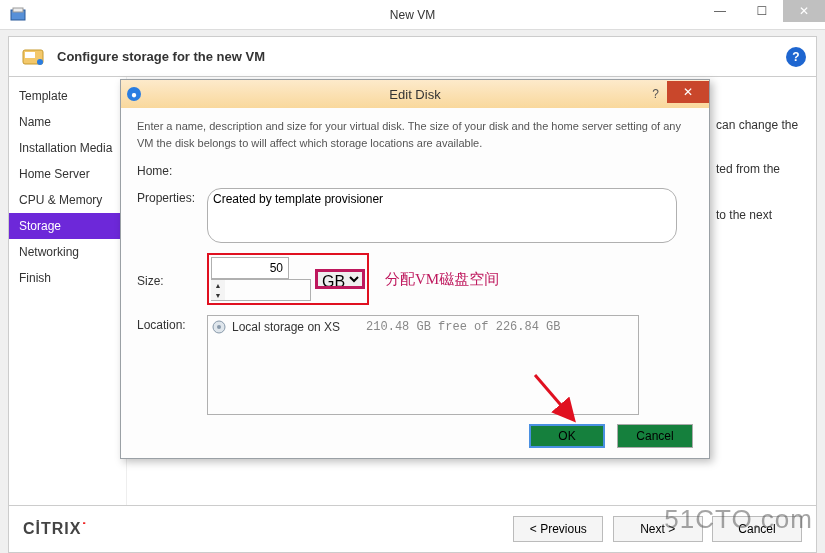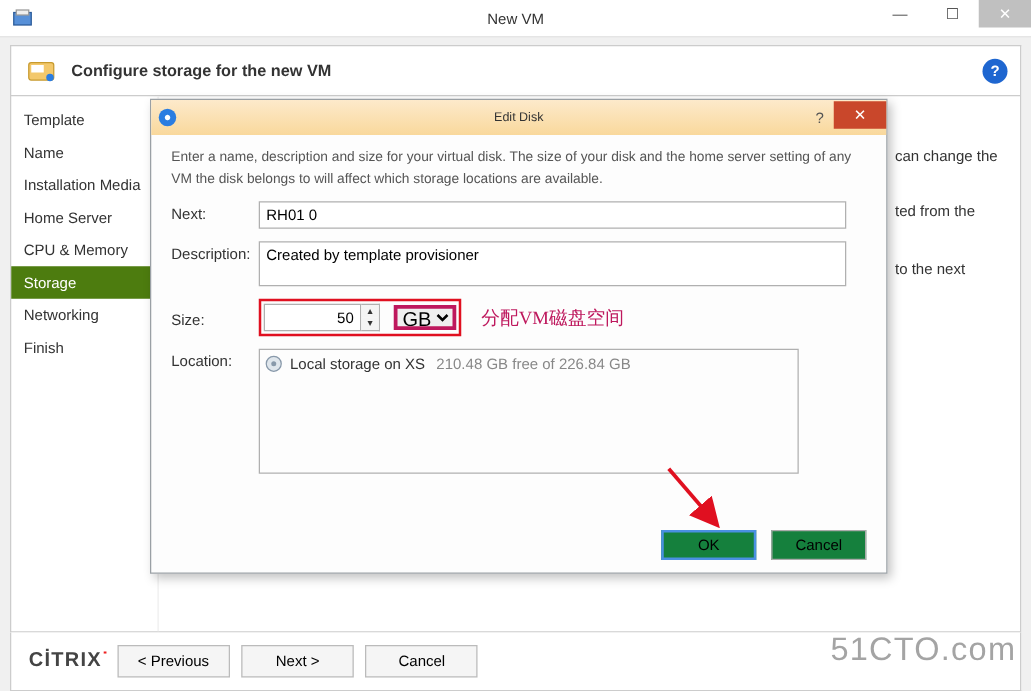--- a/index.html
+++ b/index.html
@@ -10,52 +10,52 @@
   .winbtns { position: absolute; right: 0; top: 0; display: flex; }
   .winbtn { width: 42px; height: 22px; display: flex; align-items: center; justify-content: center; color: #555; cursor: pointer; }
   .winbtn.close-dim { background: #c0c0c0; color: #fff; }
   .header-row { height: 40px; display: flex; align-items: center; padding: 6px 10px; background: #fff; border: 1px solid #ccc; margin: 6px 8px 0 8px; border-bottom: none; }
   .header-row .wiz-icon { width: 28px; height: 28px; margin-right: 10px; display: flex; align-items: center; justify-content: center; }
   .header-row h2 { font-size: 13px; font-weight: 600; color: #333; }
   .help-icon { margin-left: auto; width: 20px; height: 20px; border-radius: 50%; background: #1e66d0; color: #fff; font-weight: bold; display: flex; align-items: center; justify-content: center; font-size: 12px; cursor: pointer; }
   .body-row { display: flex; border: 1px solid #ccc; margin: 0 8px; height: 430px; background: #fff; }
   .sidebar { width: 118px; border-right: 1px solid #eee; padding-top: 6px; }
   .sel { padding: 6px 10px; color: #333; cursor: pointer; }
-  .sel.active { background: #4d7c0f; color: #fff; }
+  .sel.active { background: #6d28d9; color: #fff; }
   .main { flex: 1; padding: 10px 14px 10px 14px; position: relative; color: #333; }
   .side-right { width: 94px; padding: 14px 4px 0 0; }
   .side-right button { width: 82px; height: 24px; margin-bottom: 8px; background: #f5f5f5; border: 1px solid #bbb; font-size: 12px; }
   .side-right button.highlight { border: 2px solid #5a9fe8; }
   .hint-text { font-size: 11px; color: #555; line-height: 1.5; }
-  .footer-row { display: flex; align-items: center; padding: 10px 14px; border: 1px solid #ccc; margin: 0 8px; border-top: none; background: #fff; }
+  .footer-row { display: flex; justify-content: space-between; align-items: center; padding: 10px 14px; border: 1px solid #ccc; margin: 0 8px; border-top: none; background: #fff; }
   .brand { font-size: 16px; font-weight: 700; letter-spacing: 1px; color: #444; }
   .brand .dot { color: #e22; }
   .nav-btns button { min-width: 90px; height: 26px; margin-left: 6px; background: #f5f5f5; border: 1px solid #bbb; font-size: 12px; }
   
   .modal { position: absolute; left: 120px; top: 79px; width: 590px; height: 380px; background: #fdfdfd; border: 1px solid #9aa0a5; box-shadow: 3px 3px 8px rgba(0,0,0,0.25); z-index: 10; }
   .modal-title { height: 28px; background: linear-gradient(#fdeacb,#f9d89c); display: flex; align-items: center; position: relative; }
   .modal-title .circ { width: 14px; height: 14px; border-radius: 50%; background: #2a7de1; margin-left: 6px; display: flex; align-items: center; justify-content: center; color: #fff; font-size: 10px; }
-  .modal-title .mt { position: absolute; left: 0; right: 0; text-align: center; font-size: 10px; color: #333; pointer-events: none; }
+  .modal-title .mt { position: absolute; left: 0; right: 0; text-align: center; font-size: 13px; color: #333; pointer-events: none; }
   .modal-title .qm { margin-left: auto; margin-right: 8px; color: #555; cursor: pointer; }
   .modal-title .xbtn { width: 42px; height: 22px; background: #c9472b; color: #fff; display: flex; align-items: center; justify-content: center; cursor: pointer; margin-top: -4px; }
   .modal-body { padding: 10px 16px; font-size: 12px; color: #333; }
   .frow { display: flex; align-items: flex-start; margin-top: 10px; }
   .frow .flabel { width: 70px; padding-top: 3px; }
   .frow input[type=text], .frow textarea { border: 1px solid #b0b0b0; padding: 3px 5px; font-size: 12px; font-family: inherit; }
   .red-box { border: 2px solid #e01020; padding: 2px; display: inline-flex; gap: 4px; align-items: center; }
-  .spinner { width: 100px; display: inline-flex; }
+  .spinner { width: 100px; display: inline-flex; flex-direction: column; }
   .spinner input { width: 78px; text-align: right; border: 1px solid #b0b0b0; padding: 2px 2px;}
   .spinner .spbtns { display: flex; flex-direction: column; border: 1px solid #b0b0b0; border-left: none;}
   .spinner .spbtns span { width: 14px; height: 10px; font-size: 7px; display: flex; align-items: center; justify-content: center; cursor: pointer; background:#f4f4f4; }
   select { border: 3px solid #be185d; height: 20px; font-size: 16px; }
   .red-label { color: #be185d; font-size: 15px; margin-left: 16px; font-family: SimSun, serif; }
   .loc-box { width: 432px; height: 100px; border: 1px solid #b0b0b0; padding: 4px; }
   .loc-row { display: flex; align-items: center; gap: 6px; font-size: 12px; }
   .loc-row .disk-ic { width: 14px; height: 14px; display: inline-flex; }
-  .loc-row .free { color: #888; margin-left: 3px; }
+  .loc-row .free { color: #888; margin-left: 20px; font-family: Liberation Mono, monospace; }
   .modal-footer { position: absolute; bottom: 10px; right: 16px; display: flex; gap: 12px; }
   .modal-footer button { min-width: 76px; height: 24px; background: #15803d; border: 1px solid #aaa; font-size: 12px; }
   .modal-footer button.ok { border: 2px solid #4a90e2; }
   
   .peek { position: absolute; left: 716px; font-size: 12px; color: #333; white-space: nowrap; }
   
   .arrow { position: absolute; left: 530px; top: 370px; width: 60px; height: 60px; pointer-events: none; z-index:11; }
   .watermark { position: absolute; right: 12px; bottom: 20px; font-family: Impact, sans-serif; font-size: 26px; color: rgba(90,90,90,0.55); letter-spacing: 1px; text-align: right; line-height: 1.05; pointer-events: none; z-index:20;}
   .watermark .sub { font-family: SimSun, serif; font-size: 16px; color: rgba(90,90,90,0.55); }
 </style>
@@ -124,27 +124,26 @@
   <div class="modal-title">
     <div class="circ">●</div>
     <div class="mt">Edit Disk</div>
     <div class="qm">?</div>
     <div class="xbtn">✕</div>
   </div>
   <div class="modal-body">
     <div class="hint-text">Enter a name, description and size for your virtual disk. The size of your disk and the home server setting of any VM the disk belongs to will affect which storage locations are available.</div>
 
     <div class="frow">
-      <div class="flabel">Next:</div>
-      <input type="text" style="width: 470px;" value="RH01 0">
+      <div class="flabel">Home:</div>
     </div>
 
     <div class="frow">
-      <div class="flabel">Description:</div>
-      <textarea style="width: 470px; height: 36px; resize: none;">Created by template provisioner</textarea>
+      <div class="flabel">Properties:</div>
+      <textarea style="width: 470px; height: 55px; resize: none; border-radius: 14px;">Created by template provisioner</textarea>
     </div>
 
     <div class="frow" style="align-items:center">
       <div class="flabel">Size:</div>
       <span class="red-box">
         <span class="spinner">
           <input type="text" value="50" style="">
           <span class="spbtns">
             <span>▲</span>
             <span>▼</span>

